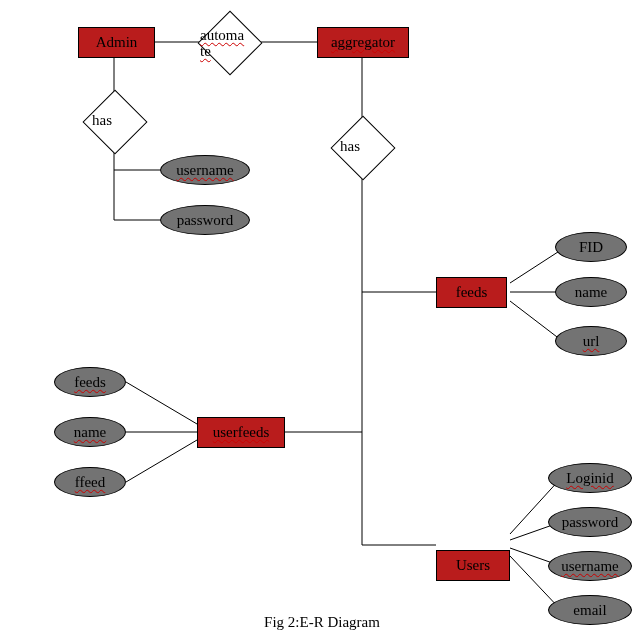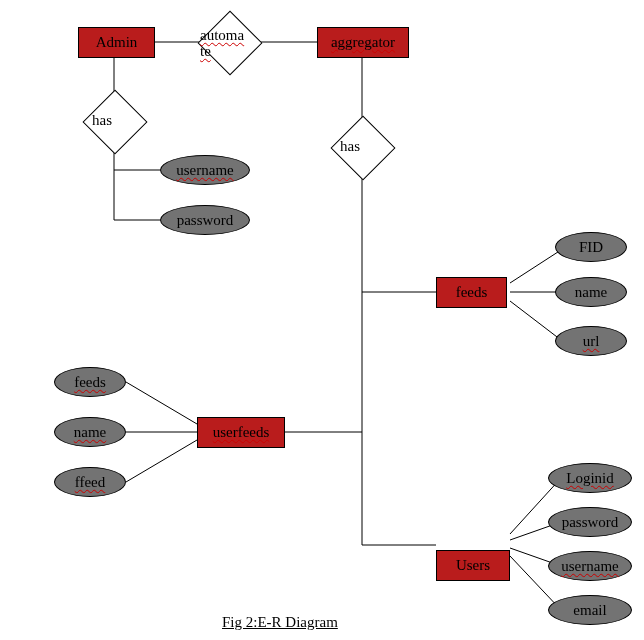--- a/index.html
+++ b/index.html
@@ -66,21 +66,21 @@
     width: 644px;
     height: 640px;
     pointer-events: none;
   }
   svg.wires line {
     stroke: #000;
     stroke-width: 1;
   }
   .caption {
     position: absolute;
-    text-decoration: underline;
+    text-align: center;
   }
 </style>
 </head>
 <body>
 
 <div class="stage">
 
   <svg class="wires">
 
     <line x1="155" y1="42" x2="206" y2="42"></line>

